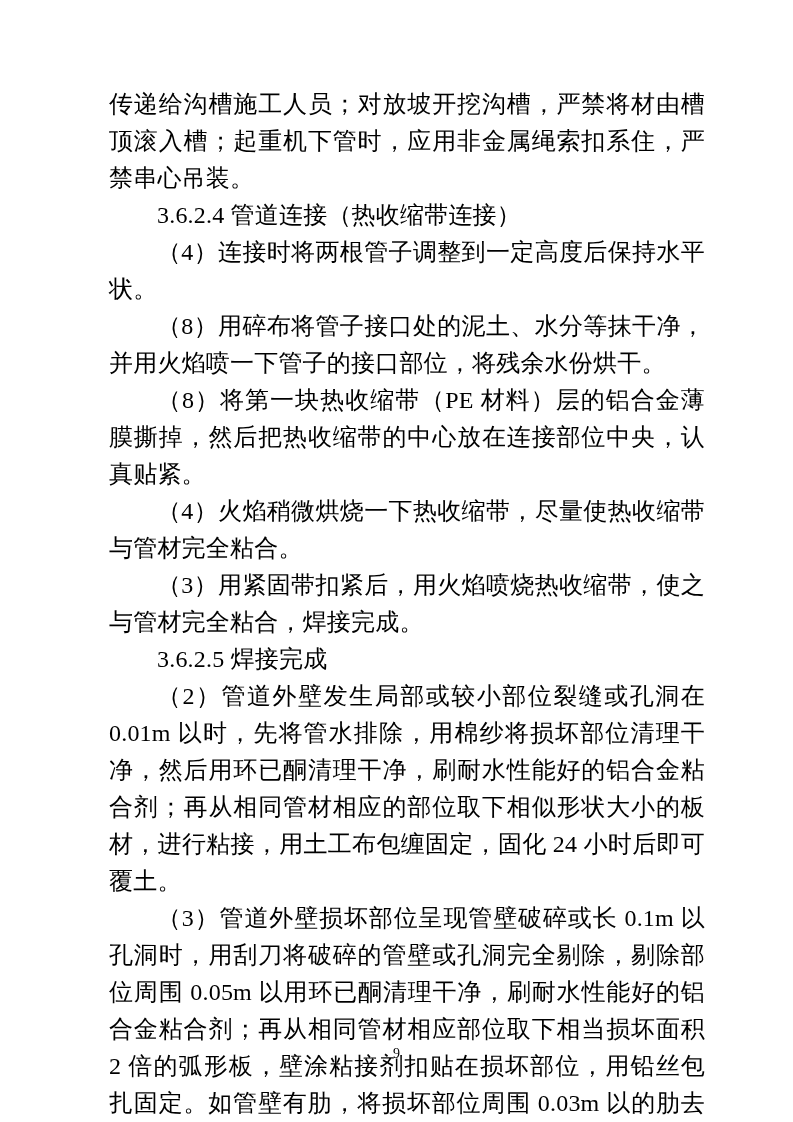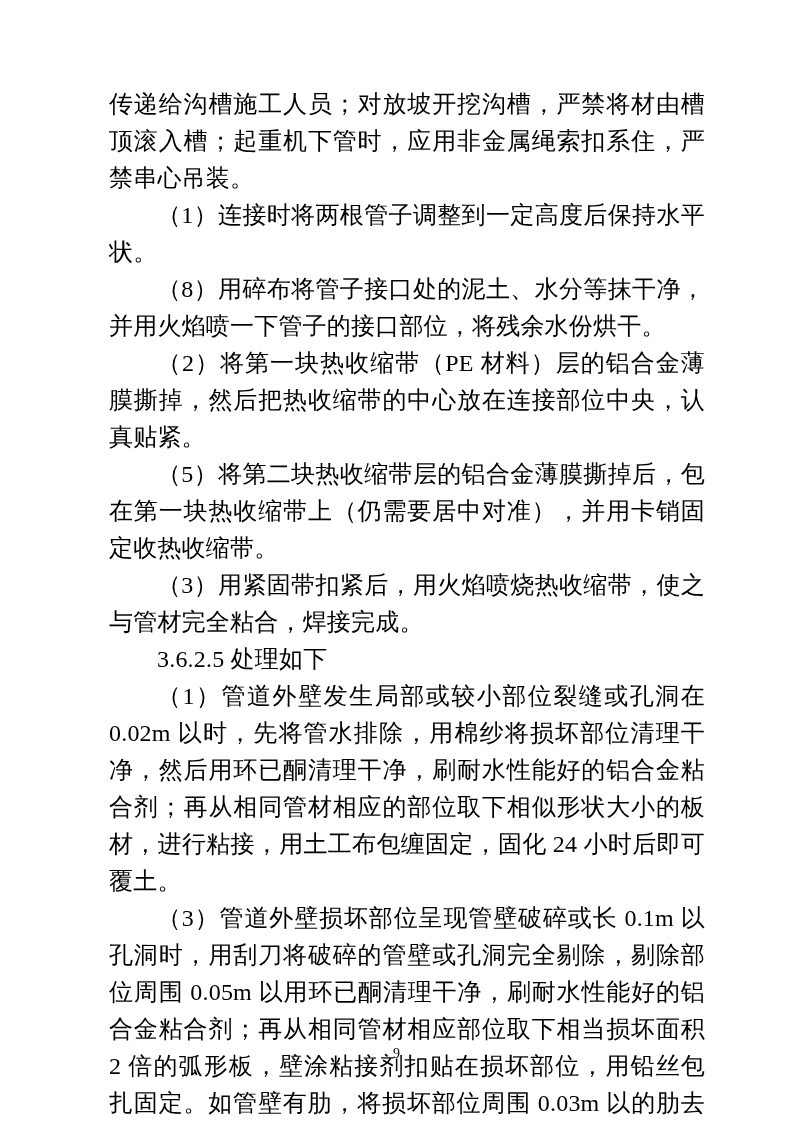--- a/index.html
+++ b/index.html
@@ -39,25 +39,26 @@
     font-family: "Liberation Serif", "DejaVu Serif", serif;
     color: #000000;
   }
 </style>
 </head>
 <body>
 
 <div class="page">
   <div class="content" id="doc-content">
       <p class="para continuation">传递给沟槽施工人员；对放坡开挖沟槽，严禁将材由槽顶滚入槽；起重机下管时，应用非金属绳索扣系住，严禁串心吊装。</p>
-      <p class="para indented">（1）连接时将两根管子调整到一定高度后保持水平状。</p>
+      <p class="para indented">3.6.2.4 管道连接（热收缩带连接）</p>
+      <p class="para indented">（4）连接时将两根管子调整到一定高度后保持水平状。</p>
       <p class="para indented">（8）用碎布将管子接口处的泥土、水分等抹干净，并用火焰喷一下管子的接口部位，将残余水份烘干。</p>
-      <p class="para indented">（2）将第一块热收缩带（PE 材料）层的铝合金薄膜撕掉，然后把热收缩带的中心放在连接部位中央，认真贴紧。</p>
-      <p class="para indented">（5）将第二块热收缩带层的铝合金薄膜撕掉后，包在第一块热收缩带上（仍需要居中对准），并用卡销固定收热收缩带。</p>
+      <p class="para indented">（8）将第一块热收缩带（PE 材料）层的铝合金薄膜撕掉，然后把热收缩带的中心放在连接部位中央，认真贴紧。</p>
+      <p class="para indented">（4）火焰稍微烘烧一下热收缩带，尽量使热收缩带与管材完全粘合。</p>
       <p class="para indented">（3）用紧固带扣紧后，用火焰喷烧热收缩带，使之与管材完全粘合，焊接完成。</p>
-      <p class="para indented">3.6.2.5 处理如下</p>
-      <p class="para indented">（1）管道外壁发生局部或较小部位裂缝或孔洞在 0.02m 以时，先将管水排除，用棉纱将损坏部位清理干净，然后用环已酮清理干净，刷耐水性能好的铝合金粘合剂；再从相同管材相应的部位取下相似形状大小的板材，进行粘接，用土工布包缠固定，固化 24 小时后即可覆土。</p>
+      <p class="para indented">3.6.2.5 焊接完成</p>
+      <p class="para indented">（2）管道外壁发生局部或较小部位裂缝或孔洞在 0.01m 以时，先将管水排除，用棉纱将损坏部位清理干净，然后用环已酮清理干净，刷耐水性能好的铝合金粘合剂；再从相同管材相应的部位取下相似形状大小的板材，进行粘接，用土工布包缠固定，固化 24 小时后即可覆土。</p>
       <p class="para indented">（3）管道外壁损坏部位呈现管壁破碎或长 0.1m 以孔洞时，用刮刀将破碎的管壁或孔洞完全剔除，剔除部位周围 0.05m 以用环已酮清理干净，刷耐水性能好的铝合金粘合剂；再从相同管材相应部位取下相当损坏面积 2 倍的弧形板，壁涂粘接剂扣贴在损坏部位，用铅丝包扎固定。如管壁有肋，将损坏部位周围 0.03m 以的肋去除，刮平不带肋迹，采取上述相同的方法补救。</p>
     </div>
   <div class="footer">
     <span class="page-number">9</span>
   </div>
 </div>
 
 </body></html>

